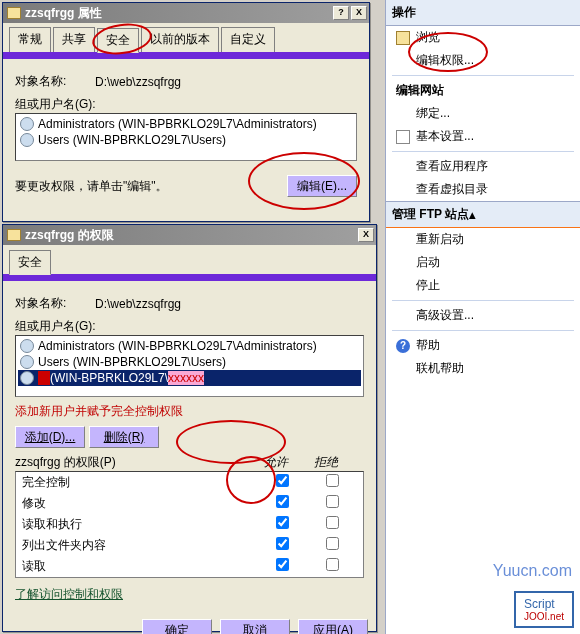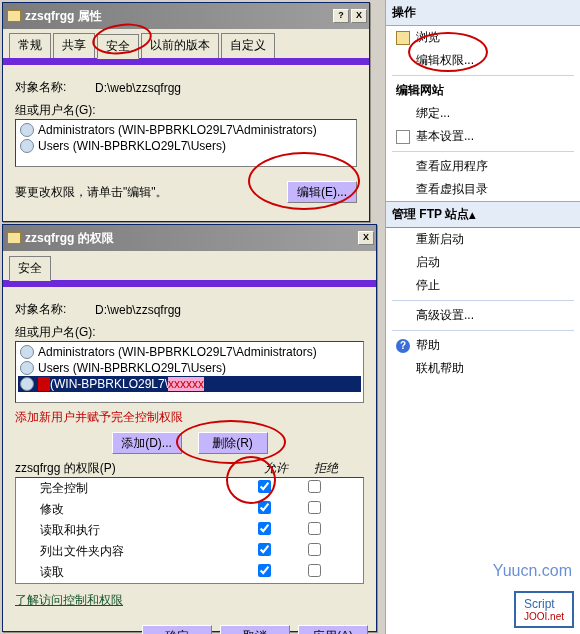--- a/index.html
+++ b/index.html
@@ -1,38 +1,38 @@
 <!DOCTYPE html>
 <html><head>
 <meta charset="utf-8">
 <style>
 * { box-sizing: border-box; margin: 0; padding: 0; font-family: "SimSun", "Microsoft YaHei", sans-serif; font-size: 12px; }
 body { background: #d4d0c8; width: 580px; height: 634px; position: relative; overflow: hidden; }
 .dialog { position: absolute; background: #ece9d8; border: 1px solid #0a246a; box-shadow: 1px 1px 0 rgba(0,0,0,0.3); }
-.titlebar { background: linear-gradient(to right, #7b7b7b, #a0a0a0); color: #fff; height: 26px; display: flex; align-items: center; padding: 0 2px 0 4px; }
+.titlebar { background: linear-gradient(to right, #7b7b7b, #a0a0a0); color: #fff; height: 20px; display: flex; align-items: center; padding: 0 2px 0 4px; }
 .titlebar .folder-icon { width: 14px; height: 12px; background: #f7e29c; border: 1px solid #a08030; margin-right: 4px; }
 .titlebar .title { flex: 1; font-weight: bold; }
 .titlebar .win-btn { width: 16px; height: 14px; background: #ece9d8; border: 1px solid #808080; border-top-color: #fff; border-left-color: #fff; font-family: sans-serif; font-size: 9px; line-height: 10px; text-align: center; margin-left: 2px; color: #000; font-weight: bold; cursor: pointer; }
 .tabs { display: flex; padding: 4px 6px 0 6px; border-bottom: 7px solid #6d28d9; }
 .tab { padding: 3px 8px; border: 1px solid #808080; border-bottom: none; background: #ece9d8; margin-right: 2px; cursor: pointer; }
 .tab.active { background: #ece9d8; position: relative; top: 1px; border-bottom: 1px solid #ece9d8; }
 .panel { padding: 8px 12px; }
 .row { display: flex; align-items: center; margin: 6px 0; }
 .label { width: 80px; }
 .listbox { border: 1px solid #808080; border-top-color: #404040; border-left-color: #404040; background: #fff; min-height: 40px; padding: 2px; }
 .listitem { display: flex; align-items: center; padding: 1px 2px; }
 .listitem.selected { background: #0a246a; color: #fff; }
 .user-icon { width: 14px; height: 14px; margin-right: 4px; background: #cde; border: 1px solid #789; border-radius: 50%; }
 .btn { min-width: 70px; height: 22px; background: #c4b5fd; border: 1px solid #808080; border-top-color: #fff; border-left-color: #fff; cursor: pointer; padding: 0 8px; }
 .red-text { color: #c00000; margin: 6px 0; }
 .perm-head { display: flex; }
 .perm-head span:first-child { flex: 1; }
 .perm-head .col { width: 50px; text-align: left; font-style: italic; }
 .perm-box { border: 1px solid #808080; border-top-color: #404040; background: #fff; }
-.perm-row { display: flex; padding: 2px 24px; }
+.perm-row { display: flex; padding: 2px 6px; }
 .perm-row span:first-child { flex: 1; }
 .perm-row .col { width: 50px; text-align: center; }
 .chk { width: 13px; height: 13px; }
 .link { color: #14532d; text-decoration: underline; cursor: pointer; }
 .dlg-btns { display: flex; justify-content: flex-end; gap: 8px; padding: 8px; }
 .rightpane { position: absolute; left: 385px; top: 0; width: 195px; height: 634px; background: #fff; border-left: 1px solid #9ca8c8; }
 .rp-header { background: #e4ecf7; border-bottom: 1px solid #9ca8c8; padding: 4px 6px; font-weight: bold; display: flex; align-items: center; }
 .rp-item { display: flex; align-items: center; padding: 3px 10px; cursor: pointer; }
 .rp-item .ic { width: 14px; height: 14px; margin-right: 6px; }
 .rp-item .ic.folder { background: #f7e29c; border: 1px solid #a08030; }
@@ -111,21 +111,21 @@
           <span>Users (WIN-BPBRKLO29L7\Users)</span>
         </div>
       <div class="listitem selected">
           <span class="user-icon"></span>
           <span style="background:#c00;color:#c00">xx</span>
           <span>(WIN-BPBRKLO29L7\</span>
           <span style="background:#f9a8d4;color:#c00">xxxxxx</span>
         </div>
     </div>
     <div class="red-text">添加新用户并赋予完全控制权限</div>
-    <div class="row" style="justify-content:center; gap:16px;">
+    <div class="row" style="justify-content:flex-start; gap:4px;text-decoration:underline;">
       <button class="btn">添加(D)...</button>
       <button class="btn">删除(R)</button>
     </div>
     <div class="perm-head" style="margin-top:6px">
       <span>zzsqfrgg 的权限(P)</span>
       <span class="col">允许</span>
       <span class="col">拒绝</span>
     </div>
     <div class="perm-box">
       <div id="perm-rows">

